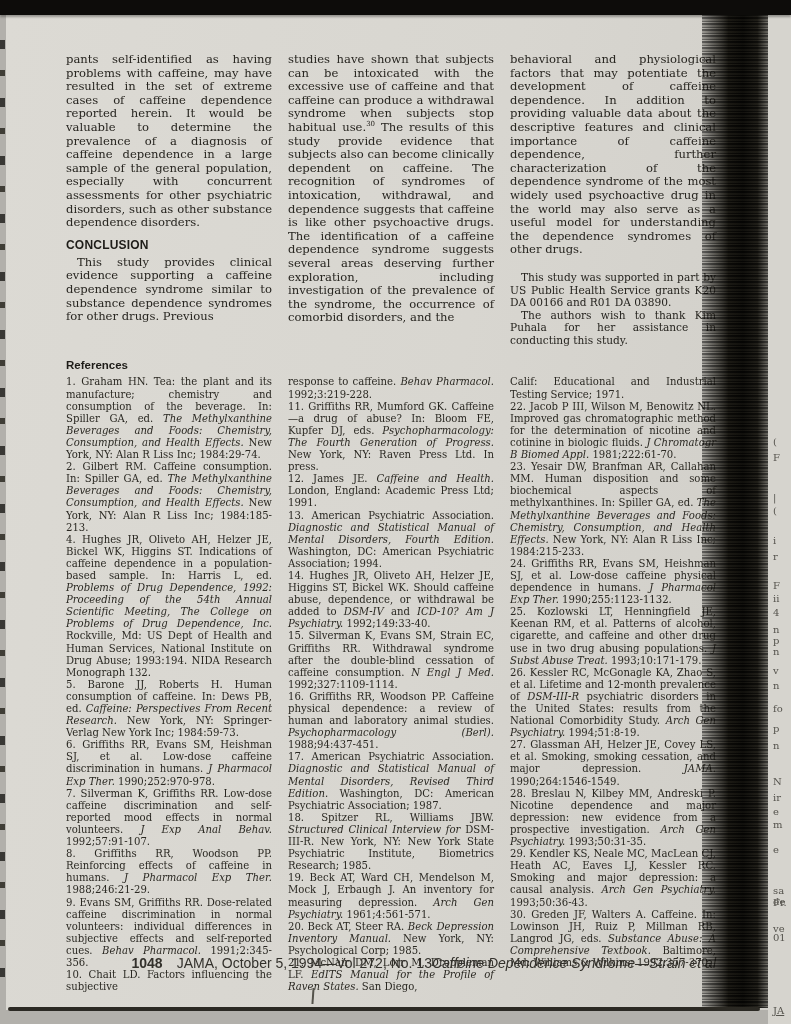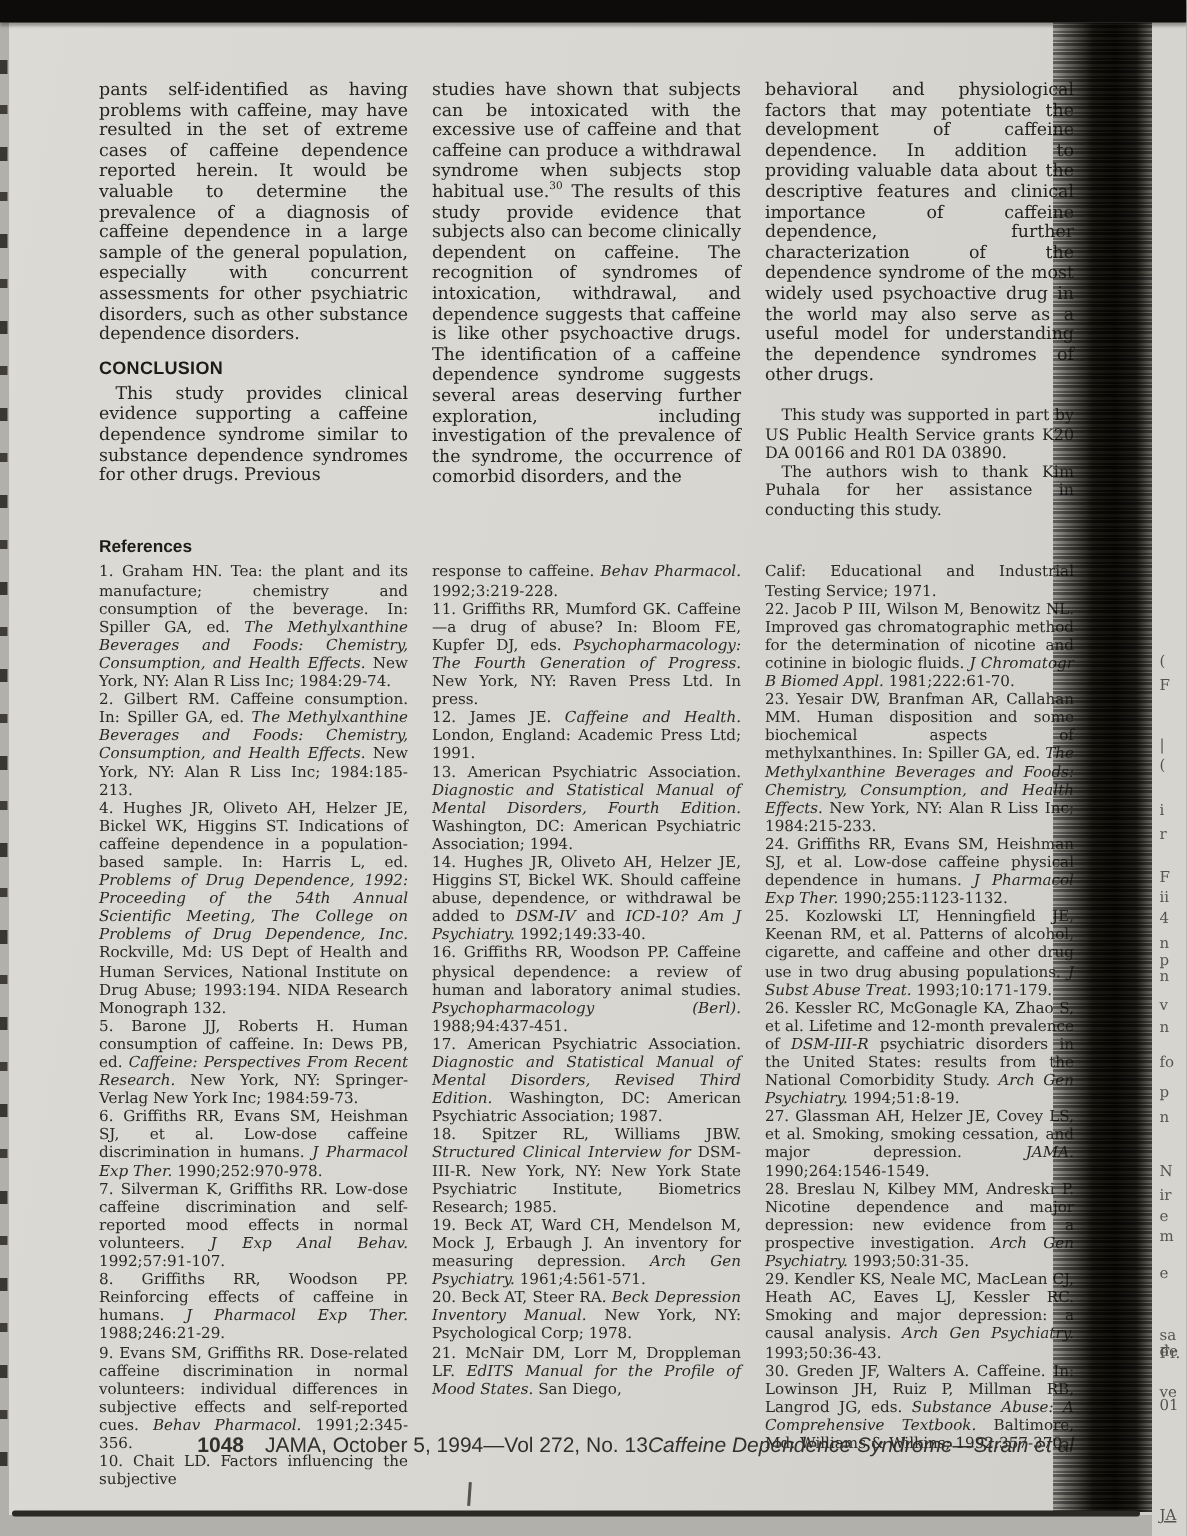--- a/index.html
+++ b/index.html
@@ -86,26 +86,27 @@
             <p class="ref"><span>8. Griffiths RR, Woodson PP. Reinforcing effects of caffeine in humans. </span><span class="i">J Pharmacol Exp Ther.</span><span> 1988;246:21-29.</span></p>
             <p class="ref"><span>9. Evans SM, Griffiths RR. Dose-related caffeine discrimination in normal volunteers: individual differences in subjective effects and self-reported cues. </span><span class="i">Behav Pharmacol.</span><span> 1991;2:345-356.</span></p>
             <p class="ref"><span>10. Chait LD. Factors influencing the subjective</span></p>
           </div>
         <div class="col">
             <p class="ref"><span>response to caffeine. </span><span class="i">Behav Pharmacol.</span><span> 1992;3:219-228.</span></p>
             <p class="ref"><span>11. Griffiths RR, Mumford GK. Caffeine—a drug of abuse? In: Bloom FE, Kupfer DJ, eds. </span><span class="i">Psychopharmacology: The Fourth Generation of Progress.</span><span> New York, NY: Raven Press Ltd. In press.</span></p>
             <p class="ref"><span>12. James JE. </span><span class="i">Caffeine and Health.</span><span> London, England: Academic Press Ltd; 1991.</span></p>
             <p class="ref"><span>13. American Psychiatric Association. </span><span class="i">Diagnostic and Statistical Manual of Mental Disorders, Fourth Edition.</span><span> Washington, DC: American Psychiatric Association; 1994.</span></p>
             <p class="ref"><span>14. Hughes JR, Oliveto AH, Helzer JE, Higgins ST, Bickel WK. Should caffeine abuse, dependence, or withdrawal be added to </span><span class="i">DSM-IV</span><span> and </span><span class="i">ICD-10?</span><span> </span><span class="i">Am J Psychiatry.</span><span> 1992;149:33-40.</span></p>
+            <p class="ref"><span>15. Silverman K, Evans SM, Strain EC, Griffiths RR. Withdrawal syndrome after the double-blind cessation of caffeine consumption. </span><span class="i">N Engl J Med.</span><span> 1992;327:1109-1114.</span></p>
             <p class="ref"><span>16. Griffiths RR, Woodson PP. Caffeine physical dependence: a review of human and laboratory animal studies. </span><span class="i">Psychopharmacology (Berl).</span><span> 1988;94:437-451.</span></p>
             <p class="ref"><span>17. American Psychiatric Association. </span><span class="i">Diagnostic and Statistical Manual of Mental Disorders, Revised Third Edition.</span><span> Washington, DC: American Psychiatric Association; 1987.</span></p>
             <p class="ref"><span>18. Spitzer RL, Williams JBW. </span><span class="i">Structured Clinical Interview for</span><span> DSM-III-R. New York, NY: New York State Psychiatric Institute, Biometrics Research; 1985.</span></p>
             <p class="ref"><span>19. Beck AT, Ward CH, Mendelson M, Mock J, Erbaugh J. An inventory for measuring depression. </span><span class="i">Arch Gen Psychiatry.</span><span> 1961;4:561-571.</span></p>
-            <p class="ref"><span>20. Beck AT, Steer RA. </span><span class="i">Beck Depression Inventory Manual.</span><span> New York, NY: Psychological Corp; 1978.</span></p>
-            <p class="ref"><span>21. McNair DM, Lorr M, Droppleman LF. </span><span class="i">EdITS Manual for the Profile of Mood States.</span><span> San Diego,</span></p>
+            <p class="ref"><span>20. Beck AT, Steer RA. </span><span class="i">Beck Depression Inventory Manual.</span><span> New York, NY: Psychological Corp; 1985.</span></p>
+            <p class="ref"><span>21. McNair DM, Lorr M, Droppleman LF. </span><span class="i">EdITS Manual for the Profile of Raven States.</span><span> San Diego,</span></p>
           </div>
         <div class="col">
             <p class="ref"><span>Calif: Educational and Industrial Testing Service; 1971.</span></p>
             <p class="ref"><span>22. Jacob P III, Wilson M, Benowitz NL. Improved gas chromatographic method for the determination of nicotine and cotinine in biologic fluids. </span><span class="i">J Chromatogr B Biomed Appl.</span><span> 1981;222:61-70.</span></p>
             <p class="ref"><span>23. Yesair DW, Branfman AR, Callahan MM. Human disposition and some biochemical aspects of methylxanthines. In: Spiller GA, ed. </span><span class="i">The Methylxanthine Beverages and Foods: Chemistry, Consumption, and Health Effects.</span><span> New York, NY: Alan R Liss Inc; 1984:215-233.</span></p>
             <p class="ref"><span>24. Griffiths RR, Evans SM, Heishman SJ, et al. Low-dose caffeine physical dependence in humans. </span><span class="i">J Pharmacol Exp Ther.</span><span> 1990;255:1123-1132.</span></p>
             <p class="ref"><span>25. Kozlowski LT, Henningfield JE, Keenan RM, et al. Patterns of alcohol, cigarette, and caffeine and other drug use in two drug abusing populations. </span><span class="i">J Subst Abuse Treat.</span><span> 1993;10:171-179.</span></p>
             <p class="ref"><span>26. Kessler RC, McGonagle KA, Zhao S, et al. Lifetime and 12-month prevalence of </span><span class="i">DSM-III-R</span><span> psychiatric disorders in the United States: results from the National Comorbidity Study. </span><span class="i">Arch Gen Psychiatry.</span><span> 1994;51:8-19.</span></p>
             <p class="ref"><span>27. Glassman AH, Helzer JE, Covey LS, et al. Smoking, smoking cessation, and major depression. </span><span class="i">JAMA.</span><span> 1990;264:1546-1549.</span></p>
             <p class="ref"><span>28. Breslau N, Kilbey MM, Andreski P. Nicotine dependence and major depression: new evidence from a prospective investigation. </span><span class="i">Arch Gen Psychiatry.</span><span> 1993;50:31-35.</span></p>

